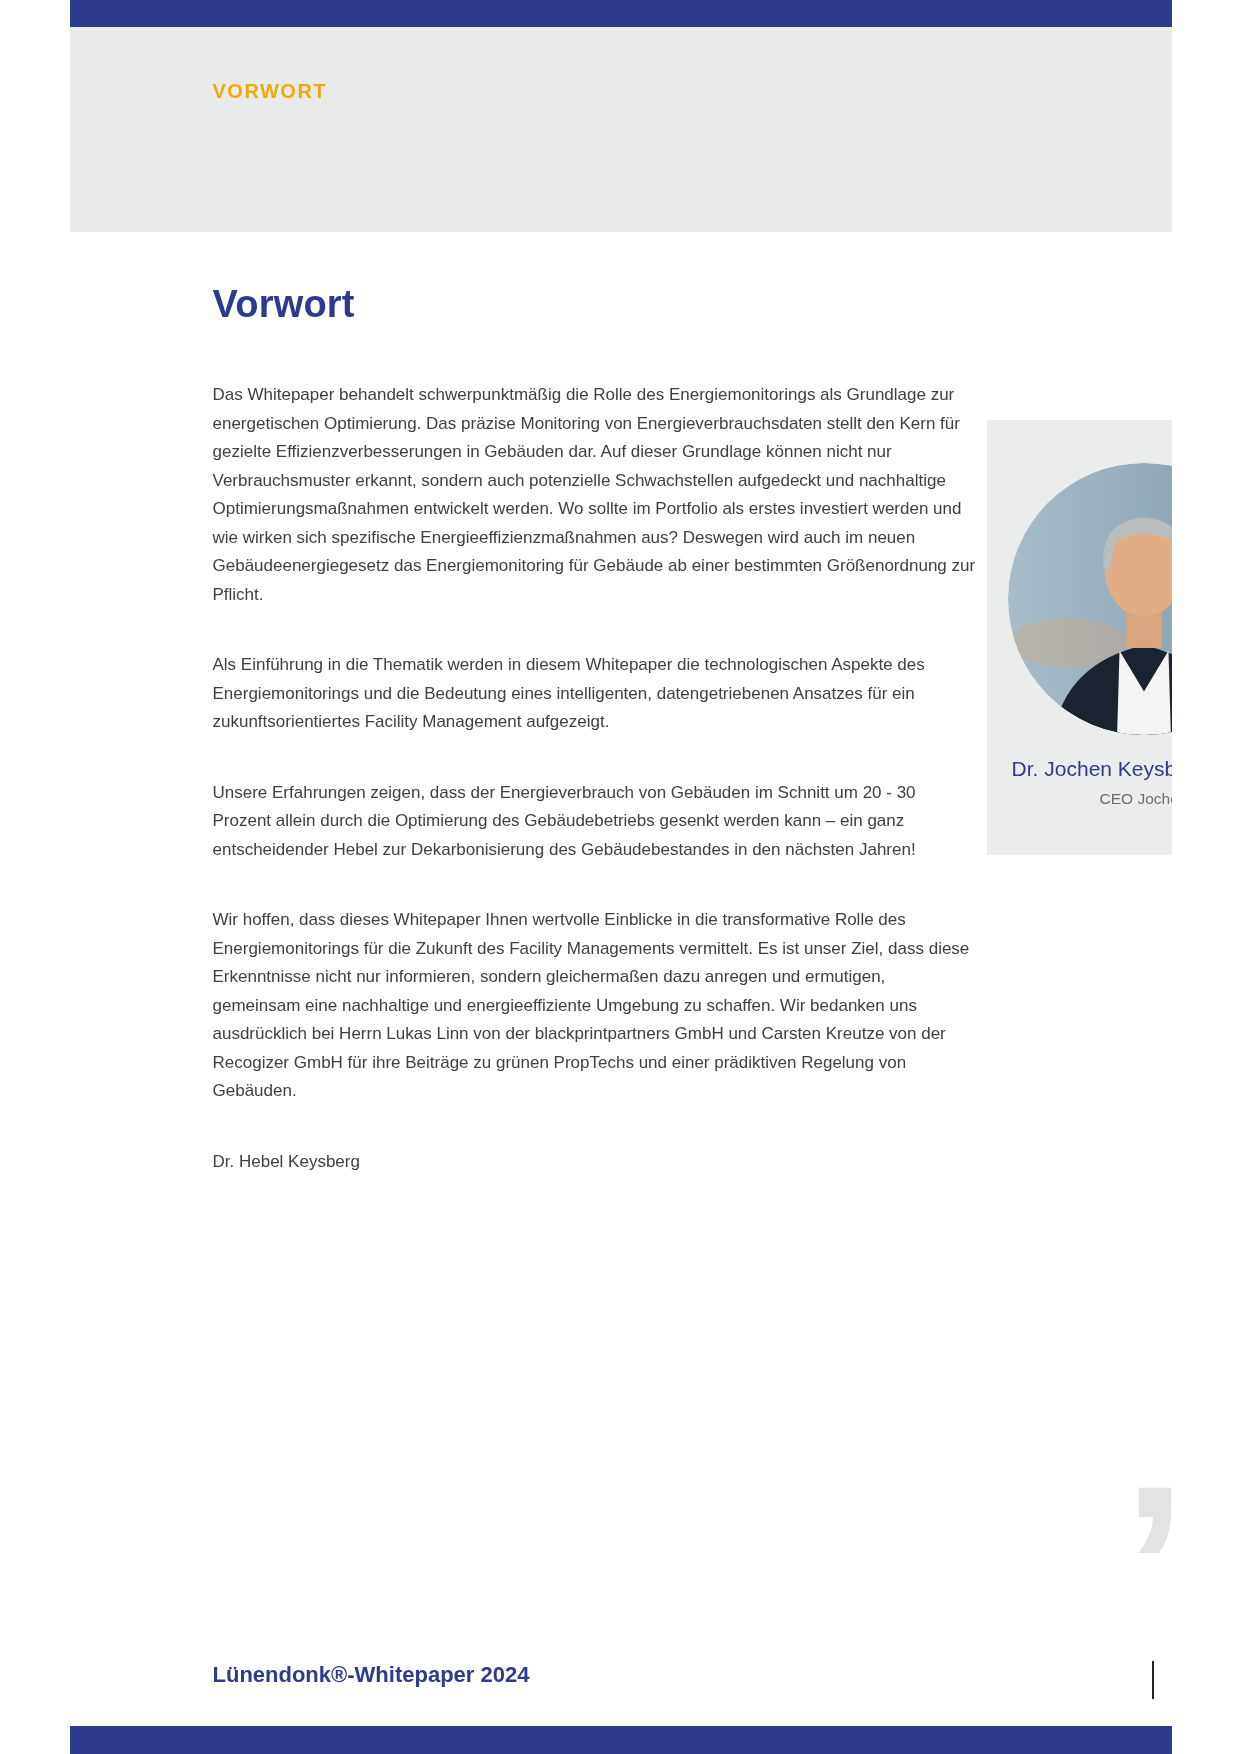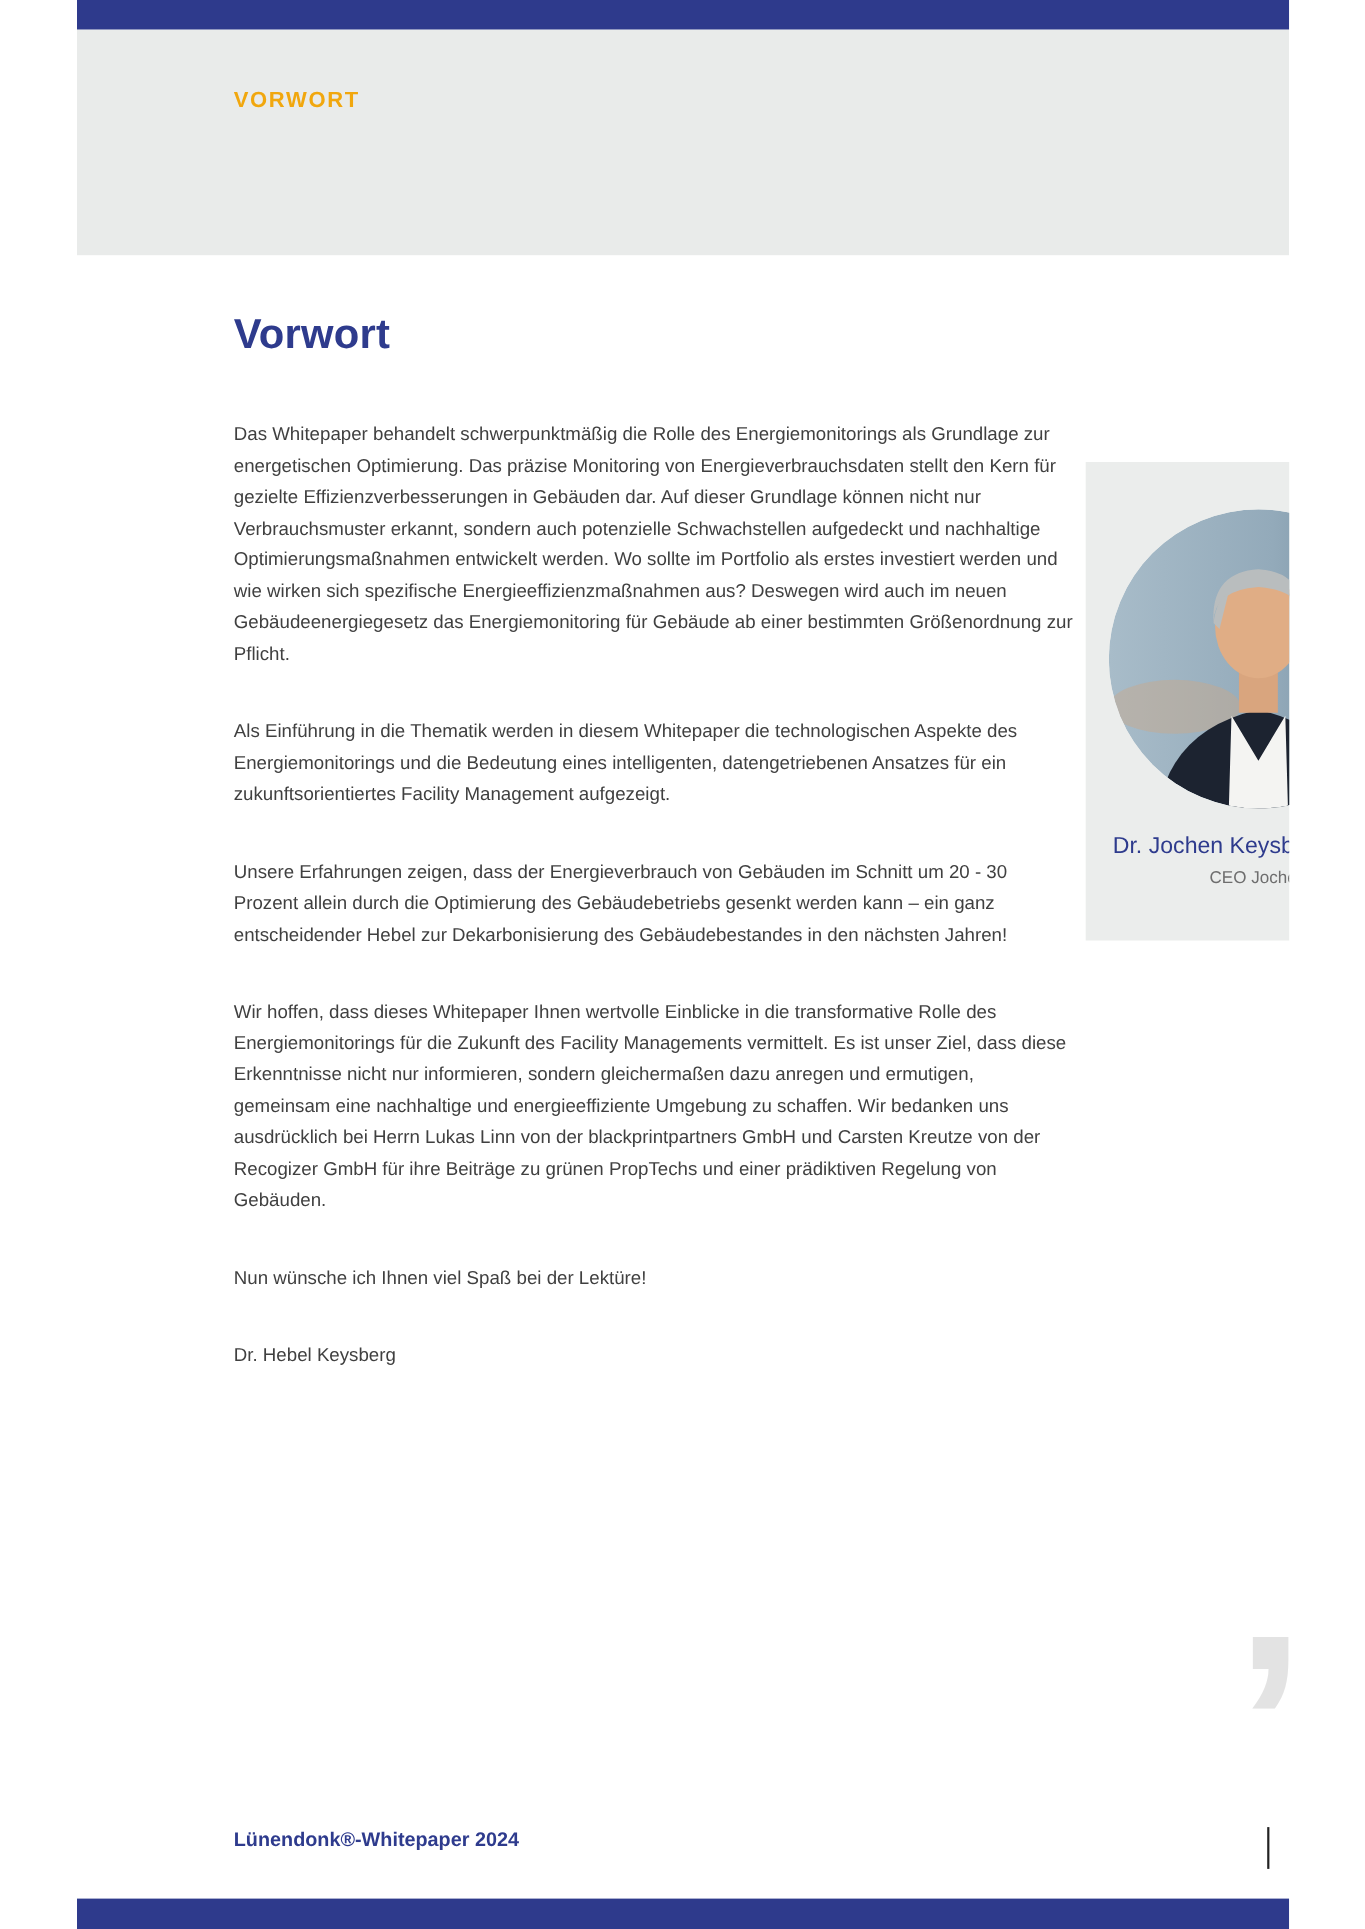--- a/index.html
+++ b/index.html
@@ -58,21 +58,21 @@
   
   .quote-mark{
     position:absolute;left:1052px;top:1452px;
     font-family:"Liberation Sans", sans-serif;
     font-size:230px;font-weight:700;line-height:1;
     color:#e3e3e3;user-select:none;
   }
   
   .footer-brand{
     position:absolute;left:143px;top:1662px;
-    color:#2e3b8d;font-size:18px;font-weight:700;
+    color:#2e3b8d;font-size:22px;font-weight:700;
   }
   .footer-divider{
     position:absolute;left:1082px;top:1661px;width:2px;height:38px;background:#222222;
   }
   .footer-page{
     position:absolute;left:1140px;top:1670px;width:30px;text-align:center;
     color:#333333;font-size:17px;
   }
 </style>
 </head>
@@ -86,21 +86,20 @@
     <div class="eyebrow">VORWORT</div>
   </div>
 
   <h1 class="page-title">Vorwort</h1>
 
   <div class="body-col">
     <p>Das Whitepaper behandelt schwerpunktmäßig die Rolle des Energiemonitorings als Grundlage zur energetischen Optimierung. Das präzise Monitoring von Energieverbrauchsdaten stellt den Kern für gezielte Effizienzverbesserungen in Gebäuden dar. Auf dieser Grundlage können nicht nur Verbrauchsmuster erkannt, sondern auch potenzielle Schwachstellen aufgedeckt und nachhaltige Optimierungsmaßnahmen entwickelt werden. Wo sollte im Portfolio als erstes investiert werden und wie wirken sich spezifische Energieeffizienzmaßnahmen aus? Deswegen wird auch im neuen Gebäudeenergiegesetz das Energiemonitoring für Gebäude ab einer bestimmten Größenordnung zur Pflicht.</p>
     <p>Als Einführung in die Thematik werden in diesem Whitepaper die technologischen Aspekte des Energiemonitorings und die Bedeutung eines intelligenten, datengetriebenen Ansatzes für ein zukunftsorientiertes Facility Management aufgezeigt.</p>
     <p>Unsere Erfahrungen zeigen, dass der Energieverbrauch von Gebäuden im Schnitt um 20 - 30 Prozent allein durch die Optimierung des Gebäudebetriebs gesenkt werden kann – ein ganz entscheidender Hebel zur Dekarbonisierung des Gebäudebestandes in den nächsten Jahren!</p>
     <p>Wir hoffen, dass dieses Whitepaper Ihnen wertvolle Einblicke in die transformative Rolle des Energiemonitorings für die Zukunft des Facility Managements vermittelt. Es ist unser Ziel, dass diese Erkenntnisse nicht nur informieren, sondern gleichermaßen dazu anregen und ermutigen, gemeinsam eine nachhaltige und energieeffiziente Umgebung zu schaffen. Wir bedanken uns ausdrücklich bei Herrn Lukas Linn von der blackprintpartners GmbH und Carsten Kreutze von der Recogizer GmbH für ihre Beiträge zu grünen PropTechs und einer prädiktiven Regelung von Gebäuden.</p>
-    <p>Nun wünsche ich Ihnen viel Spaß bei der Lektüre!</p>
     <div class="closing">
       <div>Dr. Hebel Keysberg</div>
     </div>
   </div>
 
   <div class="profile-box">
     <svg class="avatar" viewBox="0 0 100 100" role="img" aria-label="Portrait">
       <defs>
         <clipPath id="avclip">
             <circle cx="50" cy="50" r="50"></circle>

